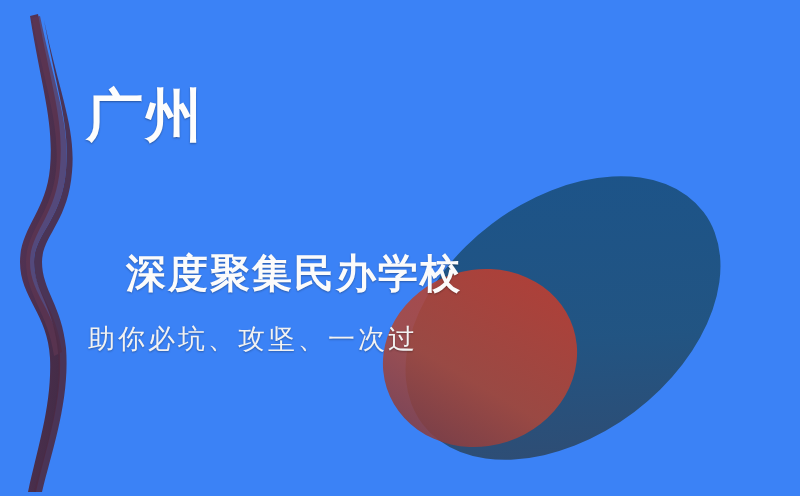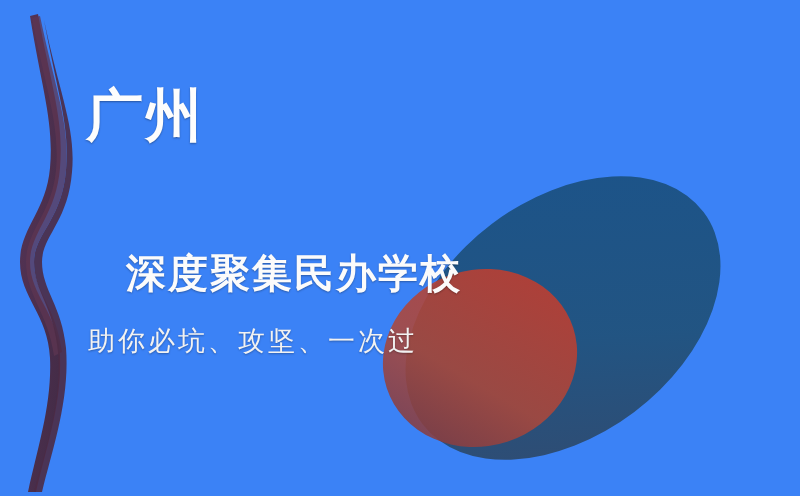--- a/index.html
+++ b/index.html
@@ -84,21 +84,21 @@
   .subtitle-light {
     position: absolute;
     left: 88px;
     top: 327px;
     color: #f2f2f2;
     font-size: 27px;
     font-weight: 400;
     letter-spacing: 3px;
     line-height: 1.1;
     white-space: nowrap;
-    font-family: Liberation Serif, serif;
+    font-family: Liberation Mono, monospace;
     text-shadow: 0 1px 2px rgba(0,0,0,0.3);
   }
 </style>
 </head>
 <body>
 
 <div id="banner">
 
   <div class="deco-layer">
     <svg class="deco-svg" viewBox="0 0 800 496" xmlns="http://www.w3.org/2000/svg">

